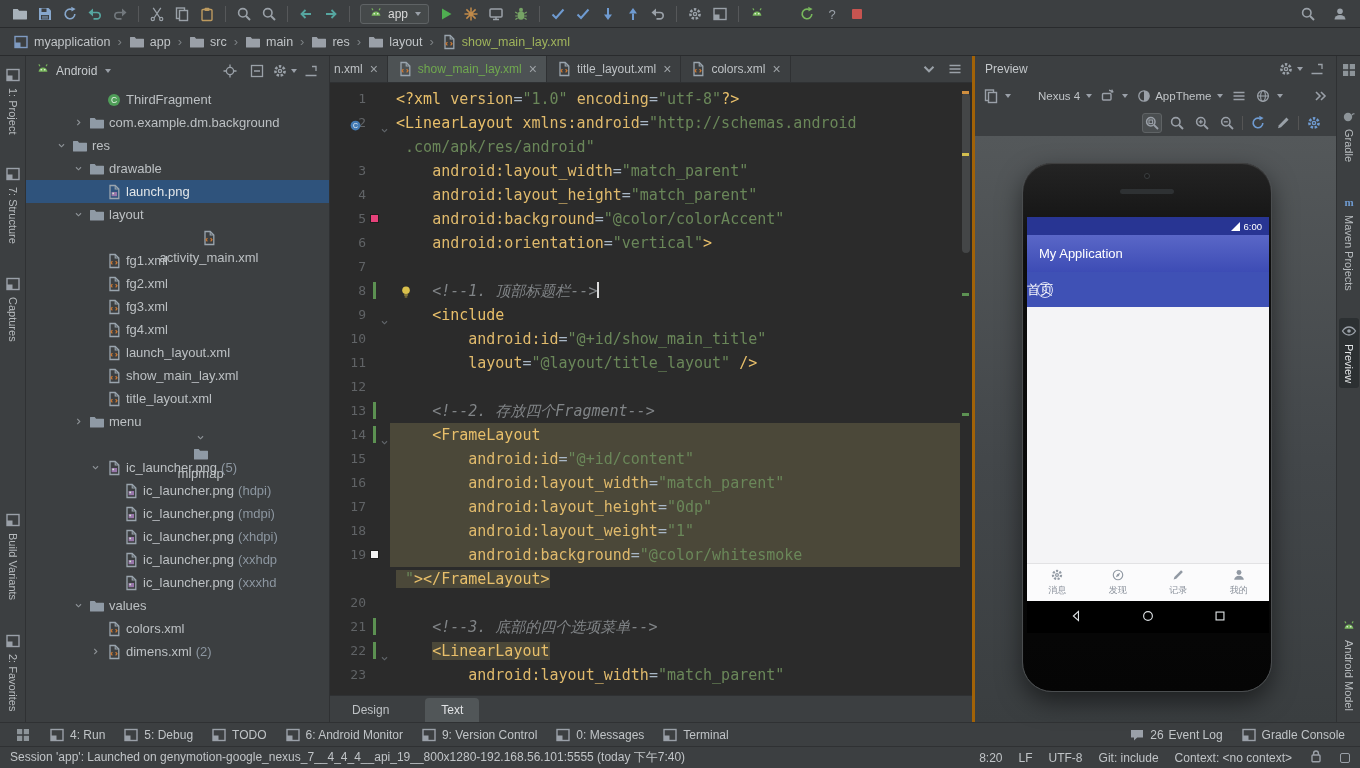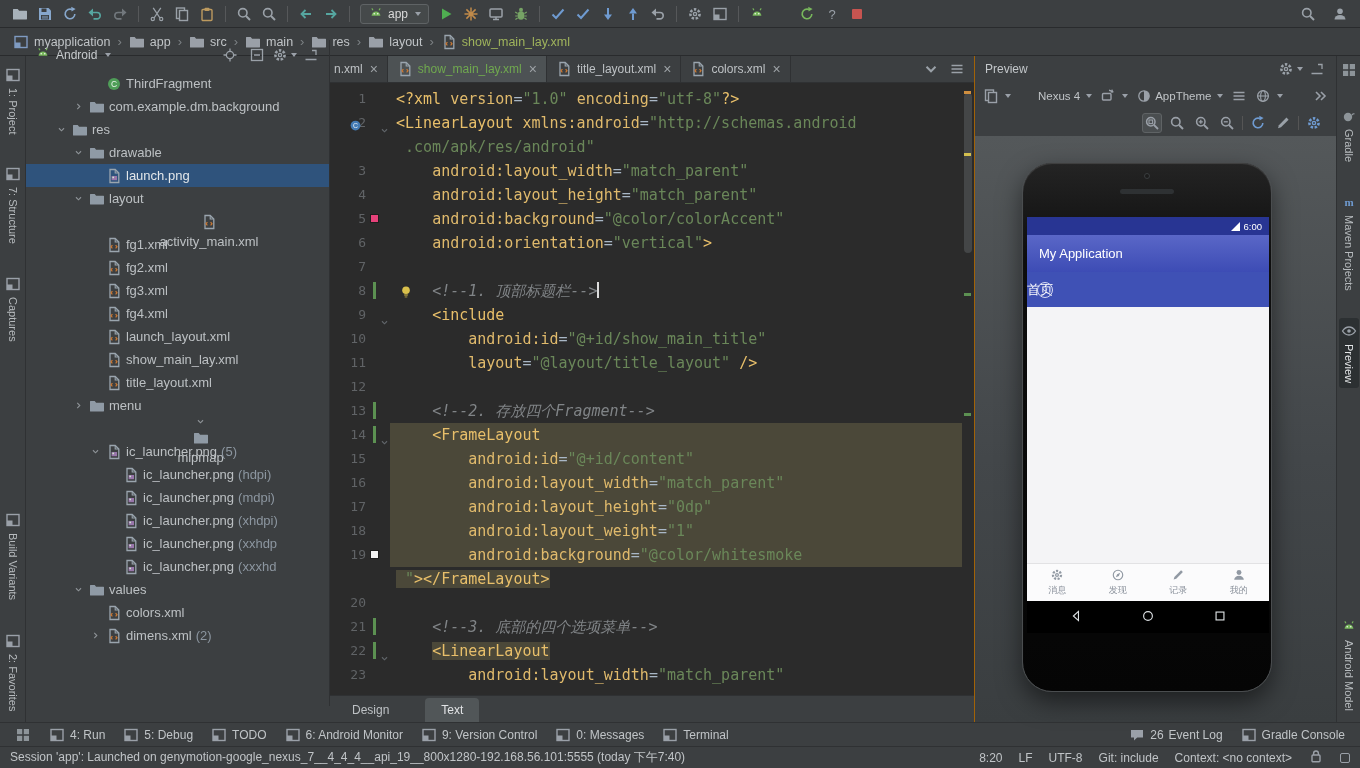--- a/index.html
+++ b/index.html
@@ -20,30 +20,30 @@
 .bc-sep{color:#7c8184;margin:0 4px;font-size:13px}
 
 .stripe{position:absolute;top:56px;height:666px;display:flex;flex-direction:column;align-items:center;padding:6px 0;gap:22px}
 #left-stripe{left:0;width:26px;border-right:1px solid #2f3133}
 #right-stripe{left:1336px;width:24px;border-left:1px solid #2f3133}
 .stripe-btn{display:flex;flex-direction:column;align-items:center;gap:5px;color:#b7bbbe;font-size:11px;padding:5px 2px;border-radius:3px}
 .stripe-text{writing-mode:vertical-rl}
 .stripe-btn.active{background:#2c3032;color:#e3e5e7}
 .stripe-spacer{flex:1}
 
-#project-panel{position:absolute;left:26px;top:40px;width:304px;height:666px;border-right:1px solid #2f3133;display:flex;flex-direction:column;overflow:hidden}
+#project-panel{position:absolute;left:26px;top:56px;width:304px;height:666px;border-right:1px solid #2f3133;display:flex;flex-direction:column;overflow:hidden}
 #project-header{height:30px;flex:none;display:flex;align-items:center;gap:5px;padding:0 9px;color:#c7cbce}
 #ph-icons{margin-left:auto;display:flex;gap:9px;align-items:center}
 #tree{flex:1;overflow:hidden;font-size:13px;padding-top:2px}
 .tree-row{height:23px;display:flex;align-items:center;gap:4px;white-space:nowrap;color:#bcc0c3}
 .tree-row.selected{background:#2f537c;color:#e2e6e9}
 .tree-arrow{width:13px;display:flex;justify-content:center;color:#8d9296;flex:none}
 .tree-ann{color:#8c96a0}
 
-#editor{position:absolute;left:330px;top:56px;width:645px;height:666px;background:#86efac;display:flex;flex-direction:column;border-right:1px solid #a16207}
+#editor{position:absolute;left:330px;top:56px;width:645px;height:666px;background:#86efac;display:flex;flex-direction:column;border-right:3px solid #a16207}
 #tabs{height:27px;flex:none;background:#3c3f41;display:flex;align-items:stretch;border-bottom:1px solid #2f3133}
 #tabs-list{display:flex}
 .tab{display:flex;align-items:center;gap:5px;padding:0 9px;border-right:1px solid #2f3133;color:#bdc1c4}
 .tab.partial{padding-left:4px}
 .tab.active{background:#4d5254}
 .tab.active .tab-label{color:#70a94f}
 .tab-close{color:#9da2a6;font-size:14px;line-height:1;margin-left:2px}
 #tabs-right{margin-left:auto;display:flex;align-items:center;gap:8px;padding:0 8px}
 #code-area{flex:1;position:relative;overflow:hidden;font-family:"DejaVu Sans Mono",monospace;font-size:15px;background:#2b2b2b}
 #code{position:absolute;left:0;top:4px;right:12px}

